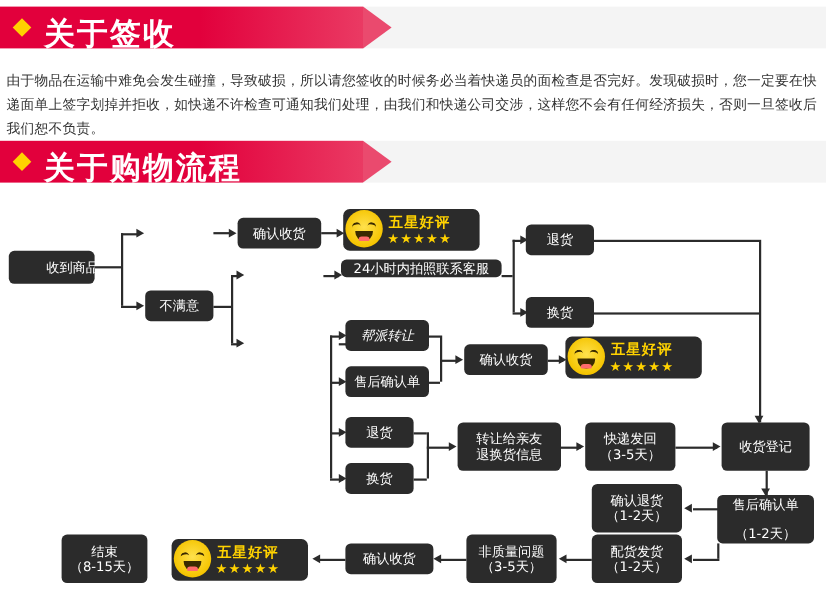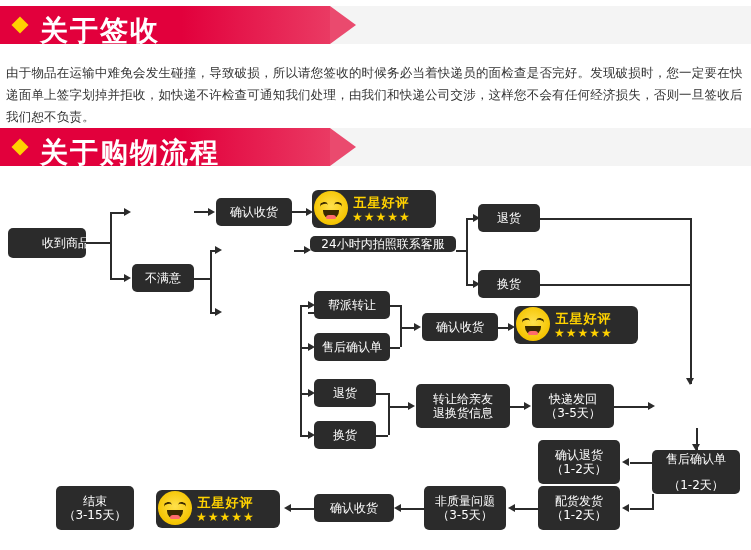--- a/index.html
+++ b/index.html
@@ -223,21 +223,21 @@
   <div class="line v" style="left:300px;top:133px;height:130px;"></div>
   <div class="line h" style="left:300px;top:133px;width:12px;"></div>
   <div class="arrow" style="left:308px;top:129px;"></div>
   <div class="line h" style="left:300px;top:175px;width:12px;"></div>
   <div class="arrow" style="left:308px;top:171px;"></div>
   <div class="line h" style="left:300px;top:221px;width:12px;"></div>
   <div class="arrow" style="left:308px;top:217px;"></div>
   <div class="line h" style="left:300px;top:263px;width:12px;"></div>
   <div class="arrow" style="left:308px;top:259px;"></div>
 
-  <div class="node" style="left:314px;top:119px;width:76px;height:28px;">
+  <div class="node" style="left:314px;top:119px;width:76px;height:28px;font-style:italic;">
     <span>帮派转让</span>
   </div>
   <div class="node" style="left:314px;top:161px;width:76px;height:28px;">
     <span>售后确认单</span>
   </div>
 
   <div class="line v" style="left:400px;top:133px;height:42px;"></div>
   <div class="line h" style="left:390px;top:133px;width:10px;"></div>
   <div class="line h" style="left:390px;top:175px;width:10px;"></div>
   <div class="line h" style="left:400px;top:155px;width:16px;"></div>
@@ -278,20 +278,23 @@
   <div class="line h" style="left:510px;top:234px;width:18px;"></div>
   <div class="arrow" style="left:524px;top:230px;"></div>
 
   <div class="node" style="left:532px;top:212px;width:82px;height:44px;">
     <span>快递发回</span>
     <span>（3-5天）</span>
   </div>
   <div class="line h" style="left:614px;top:234px;width:38px;"></div>
   <div class="arrow" style="left:648px;top:230px;"></div>
 
+  <div class="node" style="left:656px;top:212px;width:80px;height:44px;">
+    <span>收货登记</span>
+  </div>
   <div class="line v" style="left:696px;top:256px;height:22px;"></div>
   <div class="arrow down" style="left:692px;top:272px;"></div>
 
   <div class="node" style="left:652px;top:278px;width:88px;height:44px;justify-content:space-between;">
     <span>售后确认单</span>
     <span>（1-2天）</span>
   </div>
 
   <div class="line h" style="left:630px;top:290px;width:24px;"></div>
   <div class="line v" style="left:630px;top:290px;height:0px;"></div>
@@ -331,16 +334,16 @@
         <div class="mouth"></div>
       </div>
     <div class="btxt">
       <div class="bword">五星好评</div>
       <div class="stars">★★★★★</div>
     </div>
   </div>
 
   <div class="node" style="left:56px;top:314px;width:78px;height:44px;">
     <span>结束</span>
-    <span>（3-15天）</span>
+    <span>（8-15天）</span>
   </div>
 
 </div>
 
 </body></html>

